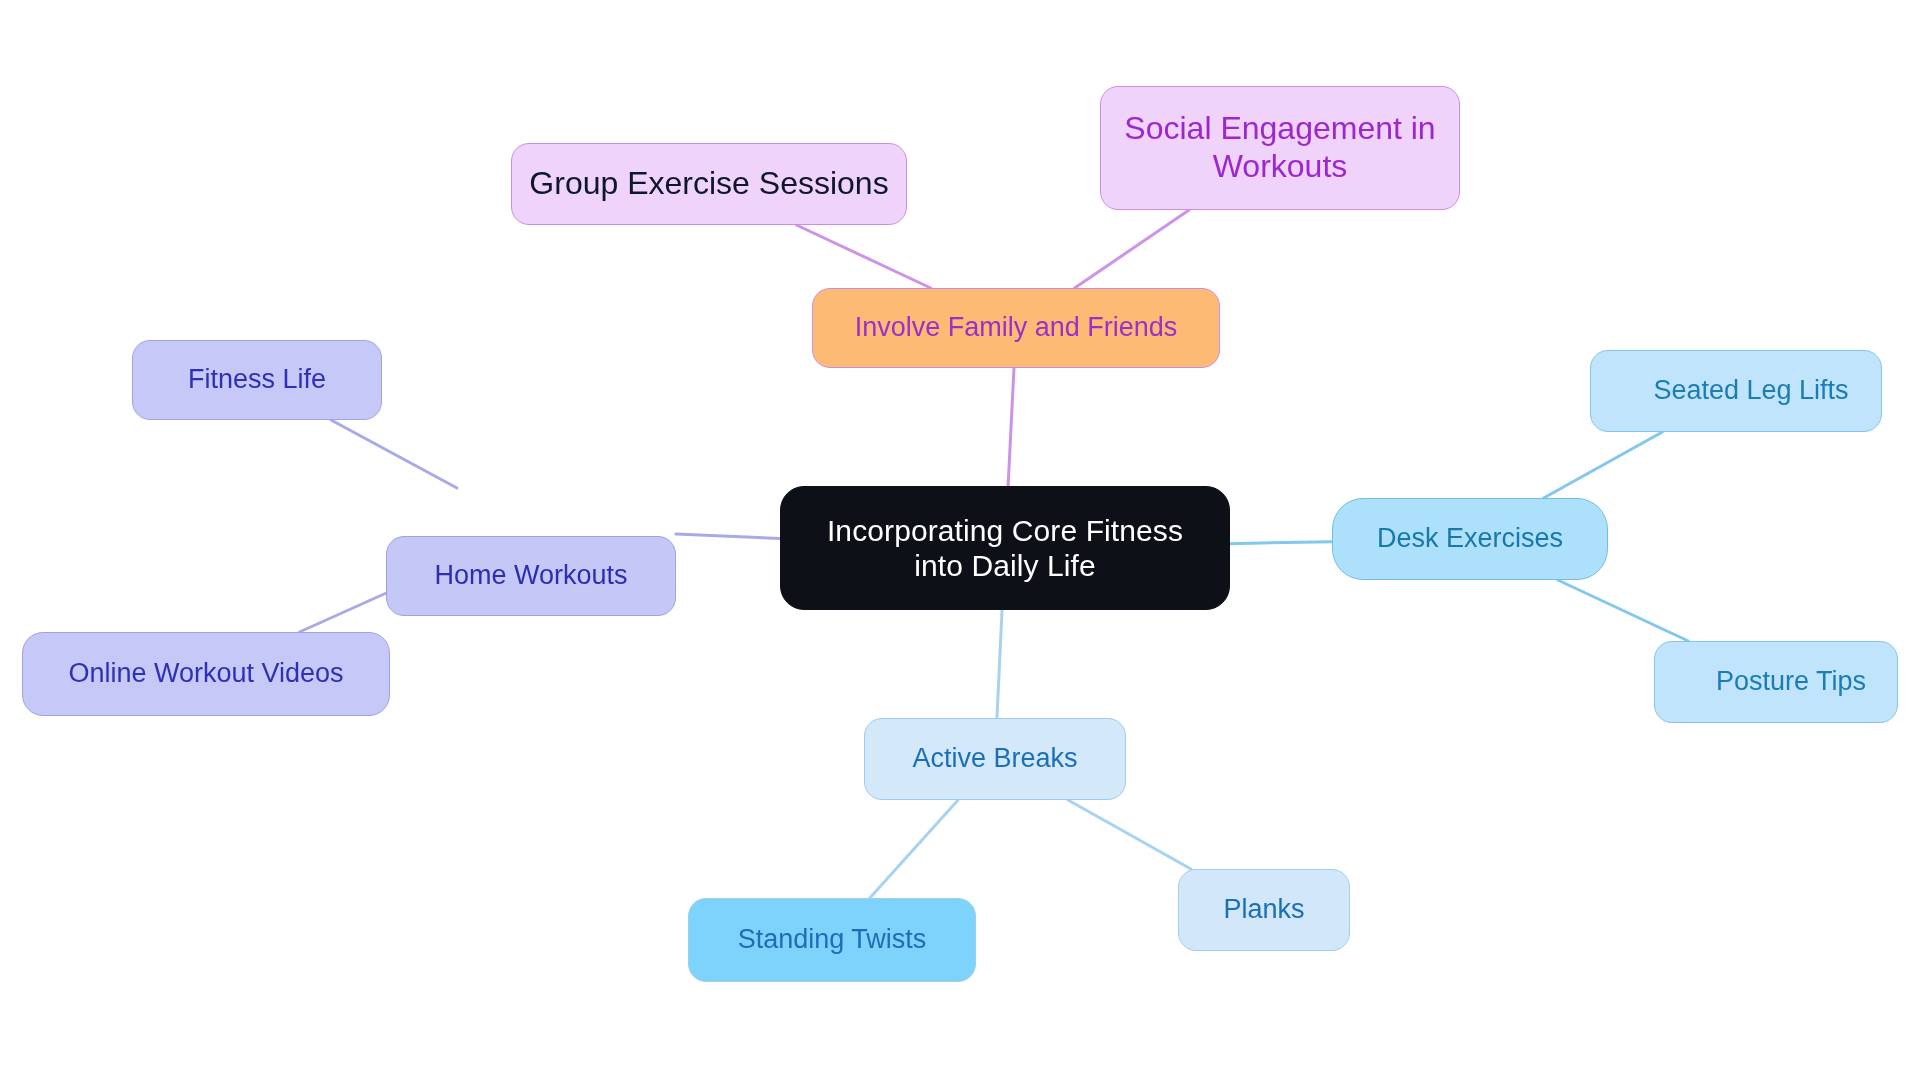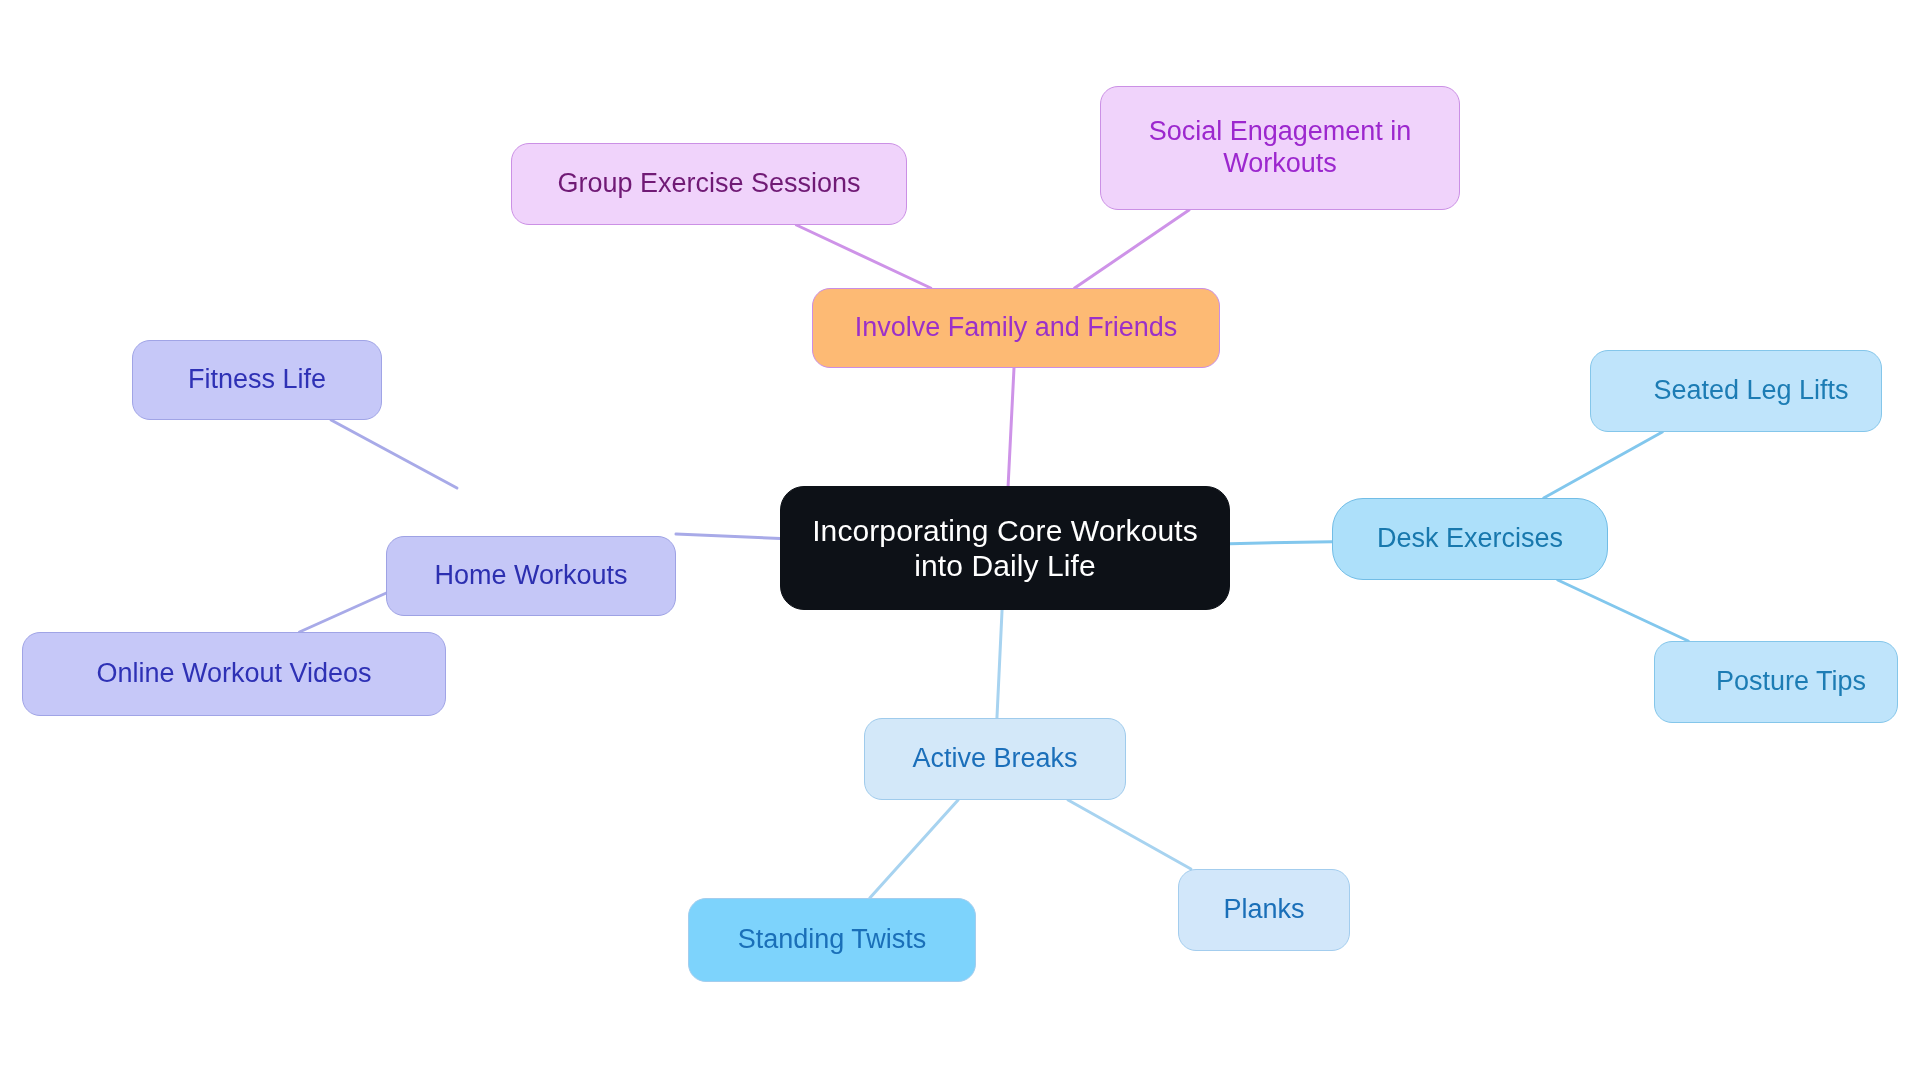--- a/index.html
+++ b/index.html
@@ -60,21 +60,21 @@
     background: #f2d7fa;
     border-color: #ca8ee4;
     color: #9b30c9;
     font-size: 27px;
   }
 
   .node-purple-leaf {
     background: #f0d3fb;
     border-color: #cb90e5;
     color: #9c27ce;
-    font-size: 27px;
+    font-size: 32px;
   }
 
   .node-periwinkle-branch {
     background: #c5c7f7;
     border-color: #9ea2e4;
     color: #2c2fb0;
     font-size: 27px;
     margin-top: 48px;
   }
 
@@ -126,29 +126,29 @@
       <line x1="456.94594594594594" y1="488" x2="331.05405405405406" y2="420" stroke="#a8aae8" stroke-width="3" stroke-linecap="round"></line>
       <line x1="441.95890410958907" y1="568" x2="299.4931506849315" y2="632" stroke="#a8aae8" stroke-width="3" stroke-linecap="round"></line>
       <line x1="1230" y1="543.6451612903226" x2="1332" y2="541.6709677419354" stroke="#82c7ed" stroke-width="3" stroke-linecap="round"></line>
       <line x1="1543.6891891891892" y1="498" x2="1662.3108108108108" y2="432" stroke="#82c7ed" stroke-width="3" stroke-linecap="round"></line>
       <line x1="1557.7342657342658" y1="580" x2="1688.2657342657342" y2="641" stroke="#82c7ed" stroke-width="3" stroke-linecap="round"></line>
       <line x1="1002.0616113744076" y1="610" x2="996.9431279620853" y2="718" stroke="#a7d3f0" stroke-width="3" stroke-linecap="round"></line>
       <line x1="958.0773480662983" y1="800" x2="869.8232044198895" y2="898" stroke="#a7d3f0" stroke-width="3" stroke-linecap="round"></line>
       <line x1="1068.0397350993378" y1="800" x2="1190.9602649006622" y2="869" stroke="#a7d3f0" stroke-width="3" stroke-linecap="round"></line>
     </svg>
   <div id="node-layer">
-      <div class="node node-root" style="left: 780px; top: 486px; width: 450px; height: 124px; background: rgb(13, 17, 23); color: rgb(255, 255, 255);"><span>Incorporating Core Workouts
+      <div class="node node-root" style="left: 780px; top: 486px; width: 450px; height: 124px; background: rgb(13, 17, 23); color: rgb(255, 255, 255);"><span>Incorporating Core Fitness
 into Daily Life</span></div>
       <div class="node node-purple-branch" style="left: 812px; top: 288px; width: 408px; height: 80px; background: #fdba74; border-color: rgb(202, 142, 228); color: rgb(155, 48, 201);"><span>Involve Family and Friends</span></div>
-      <div class="node node-purple-leaf" style="left: 511px; top: 143px; width: 396px; height: 82px; background: rgb(240, 211, 251); border-color: rgb(203, 144, 229); color: #701a75;"><span>Group Exercise Sessions</span></div>
+      <div class="node node-purple-leaf" style="left: 511px; top: 143px; width: 396px; height: 82px; background: rgb(240, 211, 251); border-color: rgb(203, 144, 229); color: #0f172a;"><span>Group Exercise Sessions</span></div>
       <div class="node node-purple-leaf" style="left: 1100px; top: 86px; width: 360px; height: 124px; background: rgb(240, 211, 251); border-color: rgb(203, 144, 229); color: rgb(156, 39, 206);"><span>Social Engagement in
 Workouts</span></div>
       <div class="node node-periwinkle-branch" style="left: 386px; top: 488px; width: 290px; height: 80px; background: rgb(197, 199, 247); border-color: rgb(158, 162, 228); color: rgb(44, 47, 176);"><span>Home Workouts</span></div>
       <div class="node node-periwinkle-leaf" style="left: 132px; top: 340px; width: 250px; height: 80px; background: rgb(198, 200, 248); border-color: rgb(160, 164, 230); color: rgb(46, 49, 181);"><span>Fitness Life</span></div>
-      <div class="node node-periwinkle-leaf" style="left: 22px; top: 632px; width: 424px; height: 84px; background: rgb(198, 200, 248); border-color: rgb(160, 164, 230); color: rgb(46, 49, 181);"><span>Online Workout Videos</span></div>
+      <div class="node node-periwinkle-leaf" style="left: 22px; top: 632px; width: 368px; height: 84px; background: rgb(198, 200, 248); border-color: rgb(160, 164, 230); color: rgb(46, 49, 181); border-radius: 21px;"><span>Online Workout Videos</span></div>
       <div class="node node-blue-branch" style="left: 1332px; top: 498px; width: 276px; height: 82px; background: rgb(173, 224, 250); border-color: rgb(114, 189, 230); color: rgb(24, 120, 173); border-radius: 31px;"><span>Desk Exercises</span></div>
       <div class="node node-blue-leaf" style="left: 1590px; top: 350px; width: 292px; height: 82px; background: rgb(191, 228, 251); border-color: rgb(132, 198, 234); color: rgb(28, 124, 180);"><span>Seated Leg Lifts</span></div>
       <div class="node node-blue-leaf" style="left: 1654px; top: 641px; width: 244px; height: 82px; background: rgb(191, 228, 251); border-color: rgb(132, 198, 234); color: rgb(28, 124, 180);"><span>Posture Tips</span></div>
       <div class="node node-lightblue-branch" style="left: 864px; top: 718px; width: 262px; height: 82px; background: rgb(211, 232, 249); border-color: rgb(159, 203, 236); color: rgb(27, 111, 186);"><span>Active Breaks</span></div>
       <div class="node node-lightblue-leaf" style="left: 688px; top: 898px; width: 288px; height: 84px; background: #7dd3fc; border-color: rgb(163, 205, 238); color: rgb(26, 111, 184);"><span>Standing Twists</span></div>
       <div class="node node-lightblue-leaf" style="left: 1178px; top: 869px; width: 172px; height: 82px; background: rgb(210, 231, 250); border-color: rgb(163, 205, 238); color: rgb(26, 111, 184);"><span>Planks</span></div>
     </div>
 </div>
 
 </body></html>

